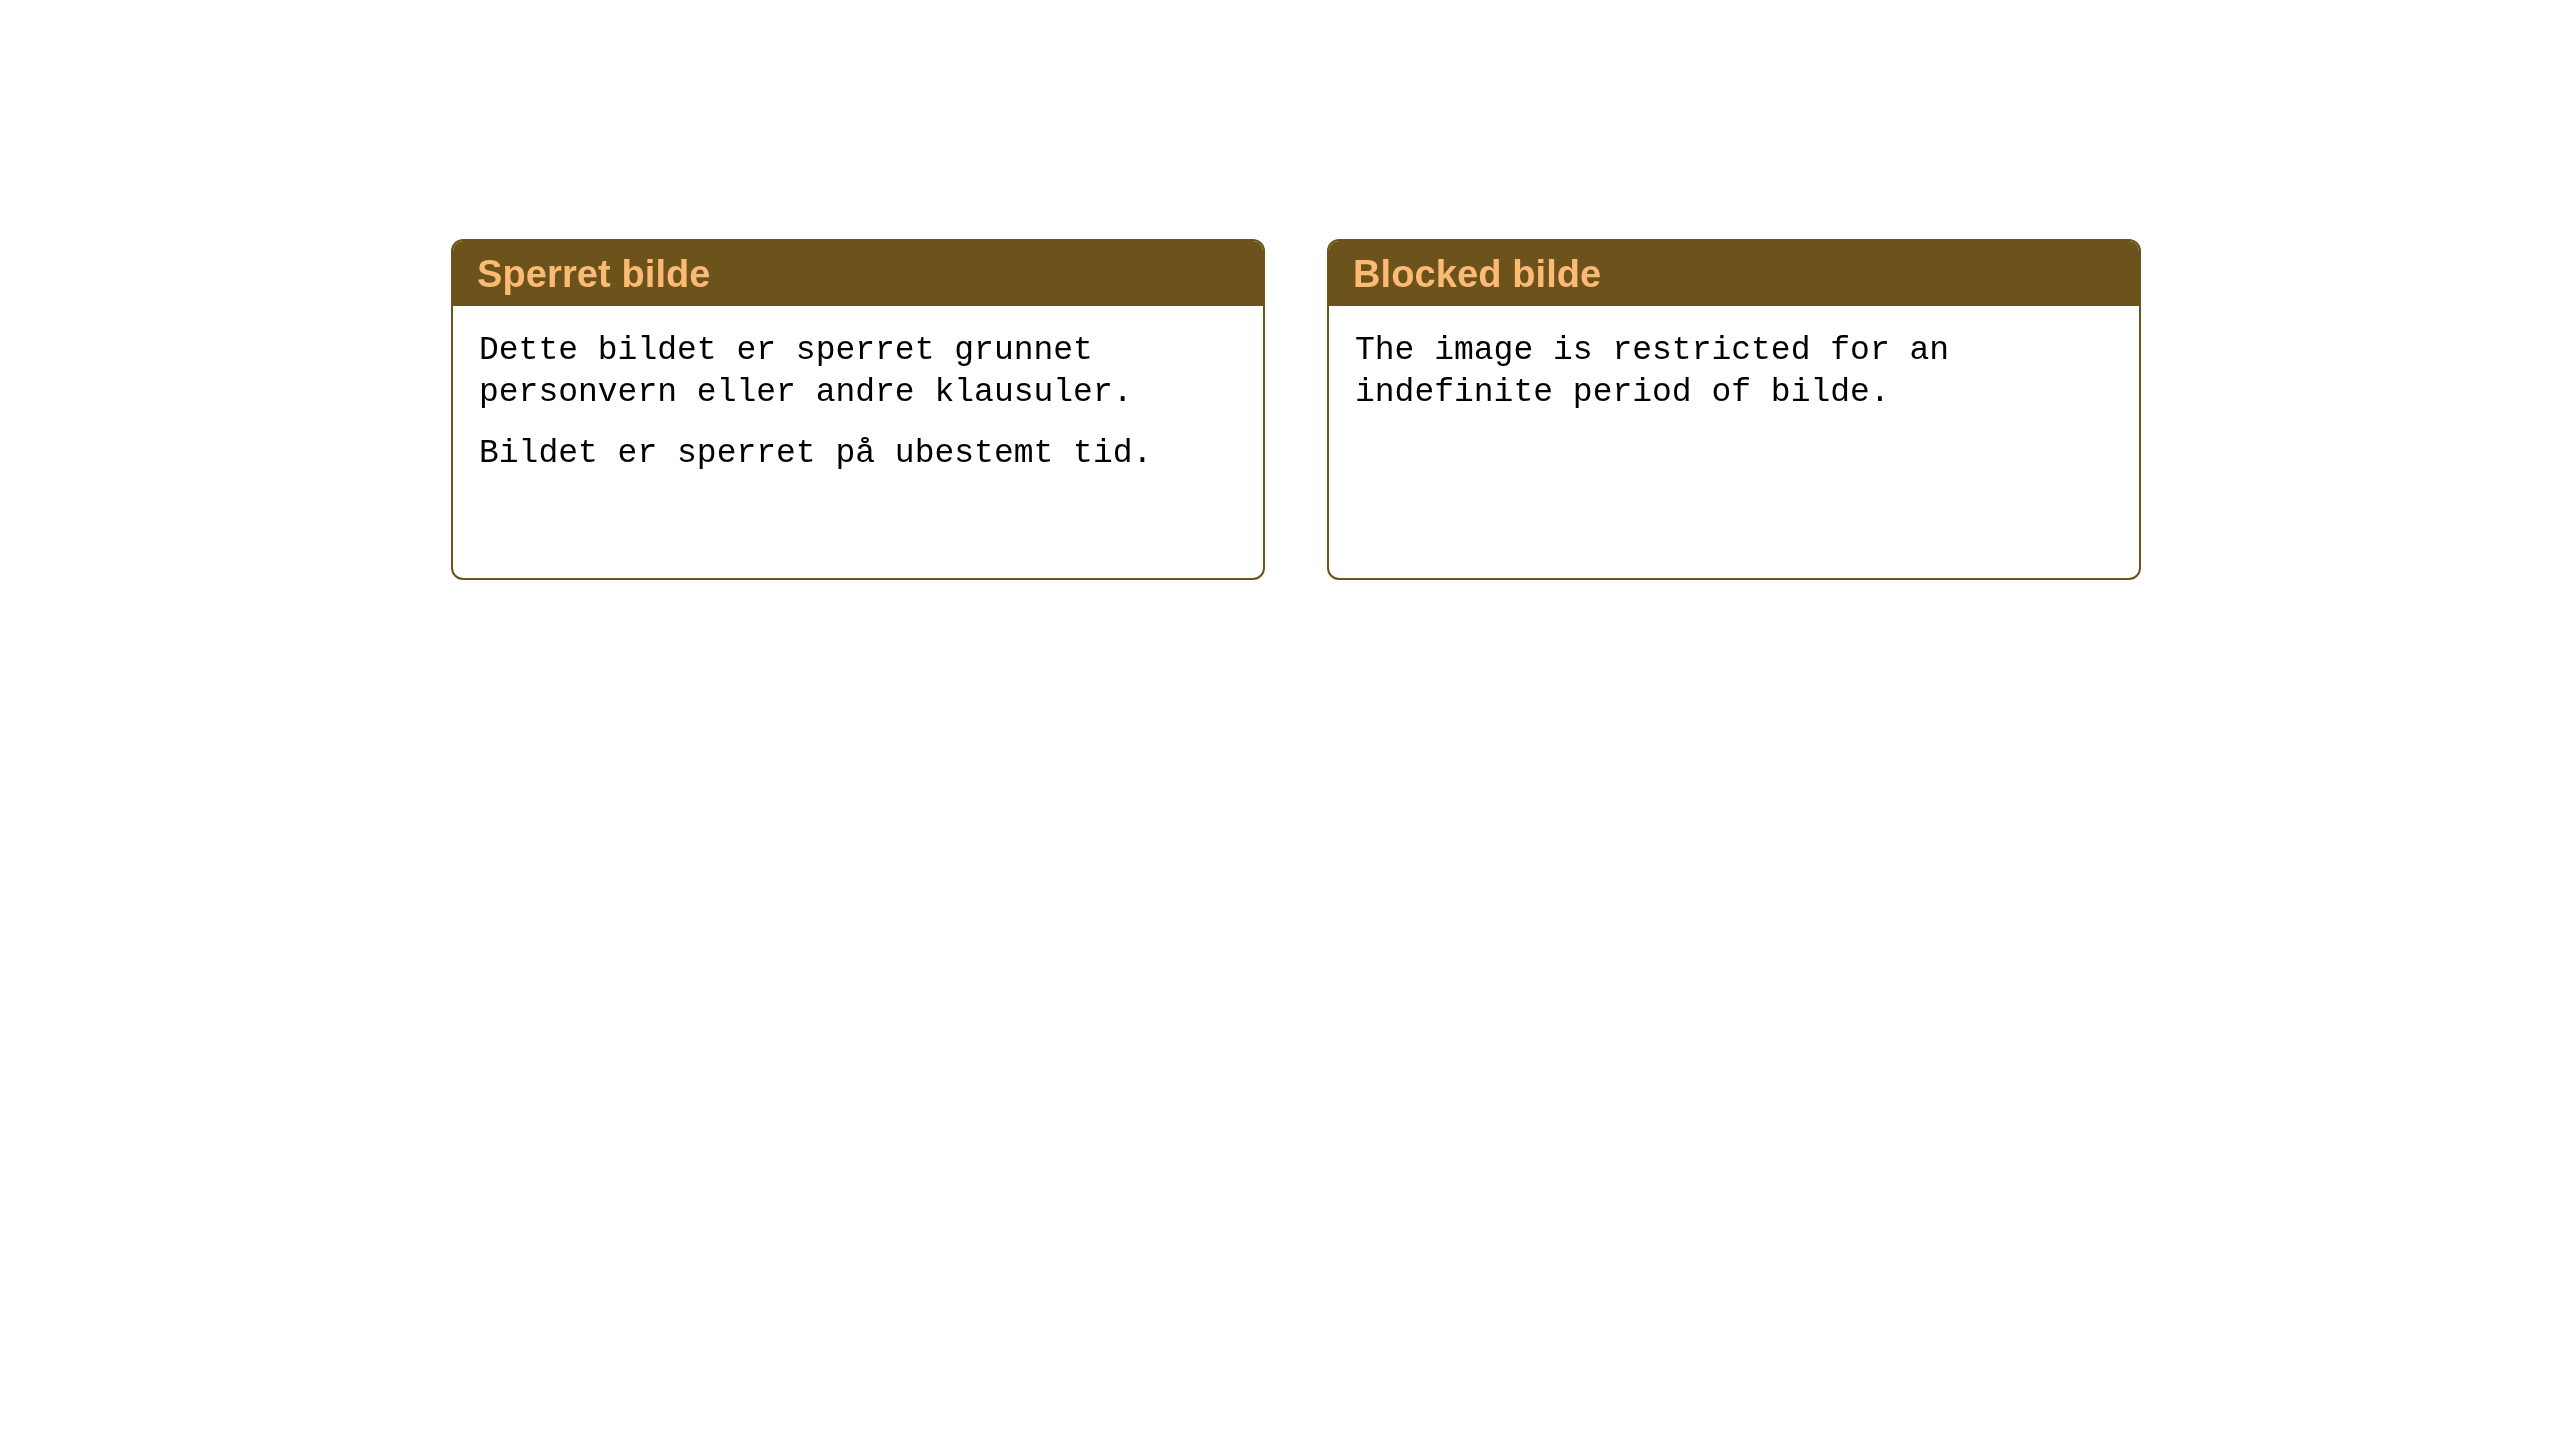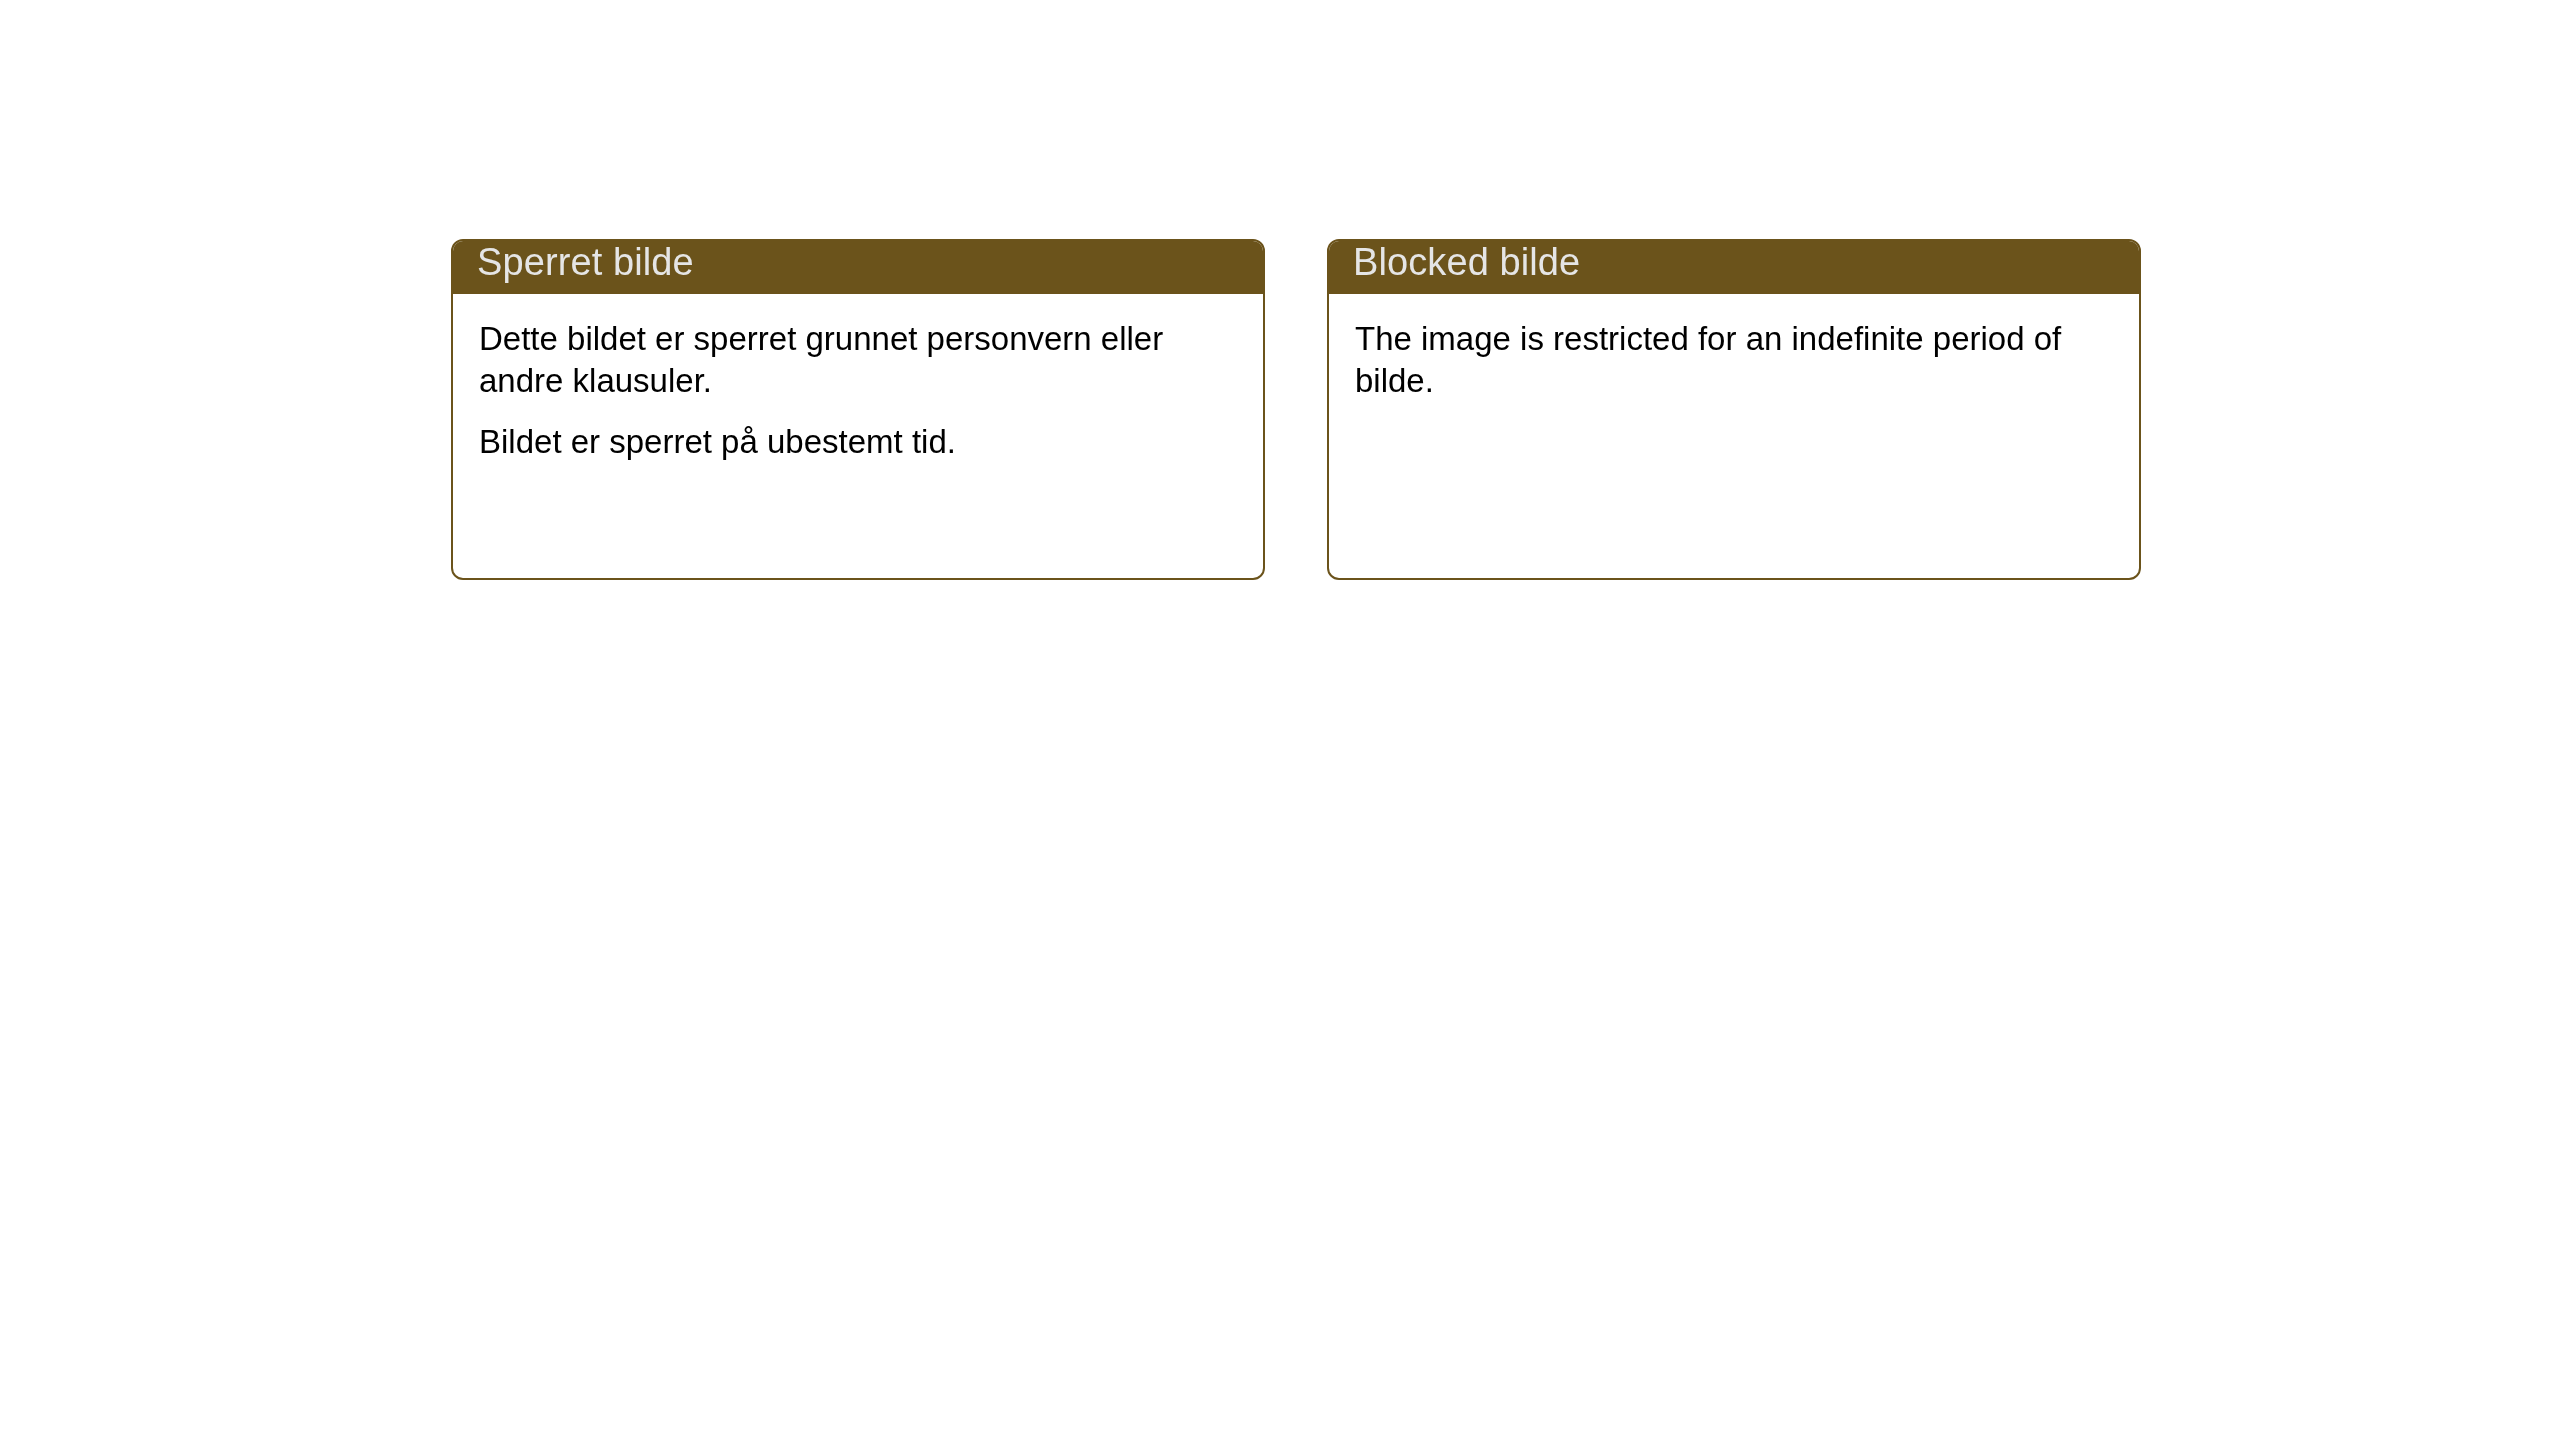--- a/index.html
+++ b/index.html
@@ -33,37 +33,38 @@
     background: #ffffff;
     border: 2px solid #6b531b;
     border-radius: 12px;
     display: flex;
     flex-direction: column;
     overflow: hidden;
   }
 
   .card-header {
     background: #6b531b;
-    color: #e5e5e5;
+    color: #fdba74;
     font-size: 38px;
-    font-weight: 400;
+    font-weight: 700;
     line-height: 1.0;
-    padding: 4px 0 13px 26px;
+    padding: 16px 0 13px 26px;
     letter-spacing: 0.1px;
     margin: -2px -2px 0 -2px;
     border-top-left-radius: 10px;
     border-top-right-radius: 10px;
   }
 
   .card-body {
     padding: 24px 26px 40px 26px;
     color: #000000;
     font-size: 33px;
     line-height: 1.26;
     flex: 1 1 auto;
+    font-family: Liberation Mono, monospace;
   }
 
   .card-body p {
     margin: 0;
   }
 
   .card-body p + p {
     margin-top: 20px;
   }
 </style>

